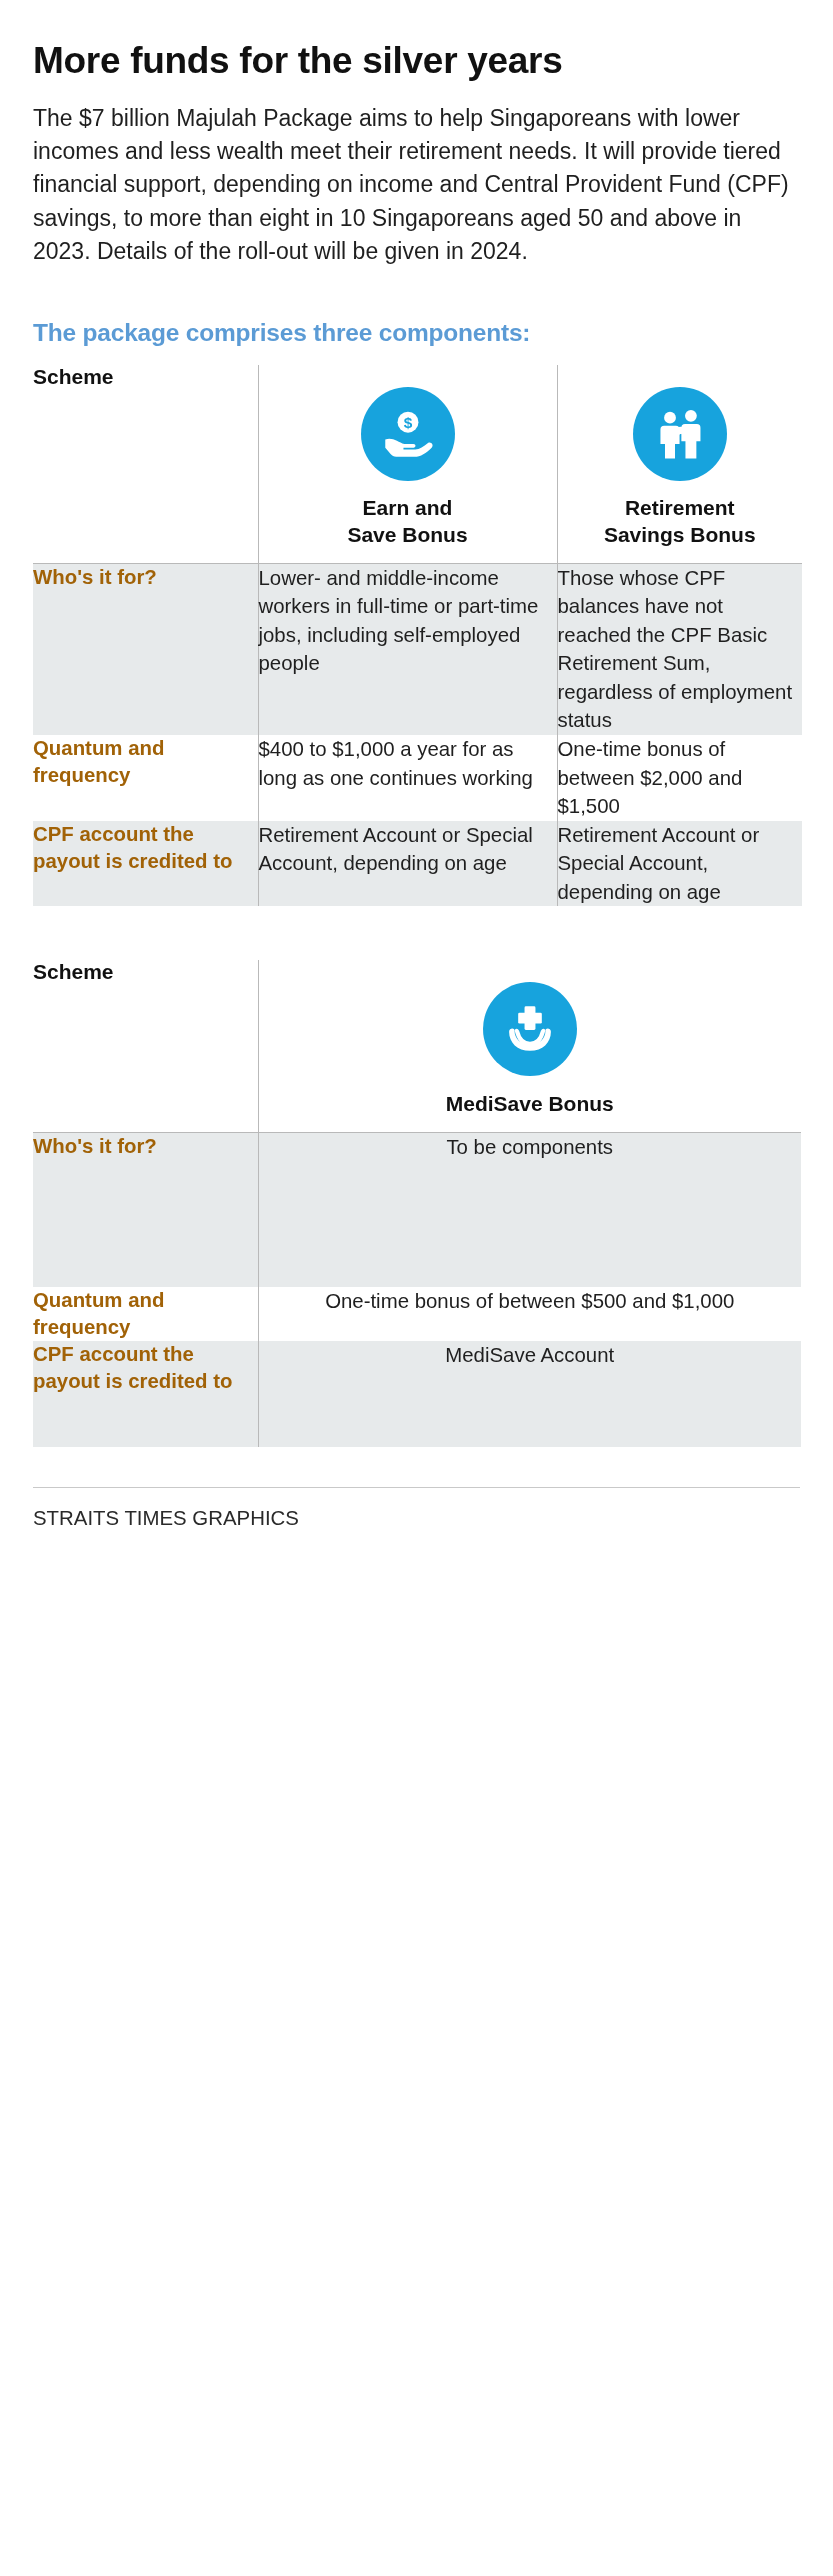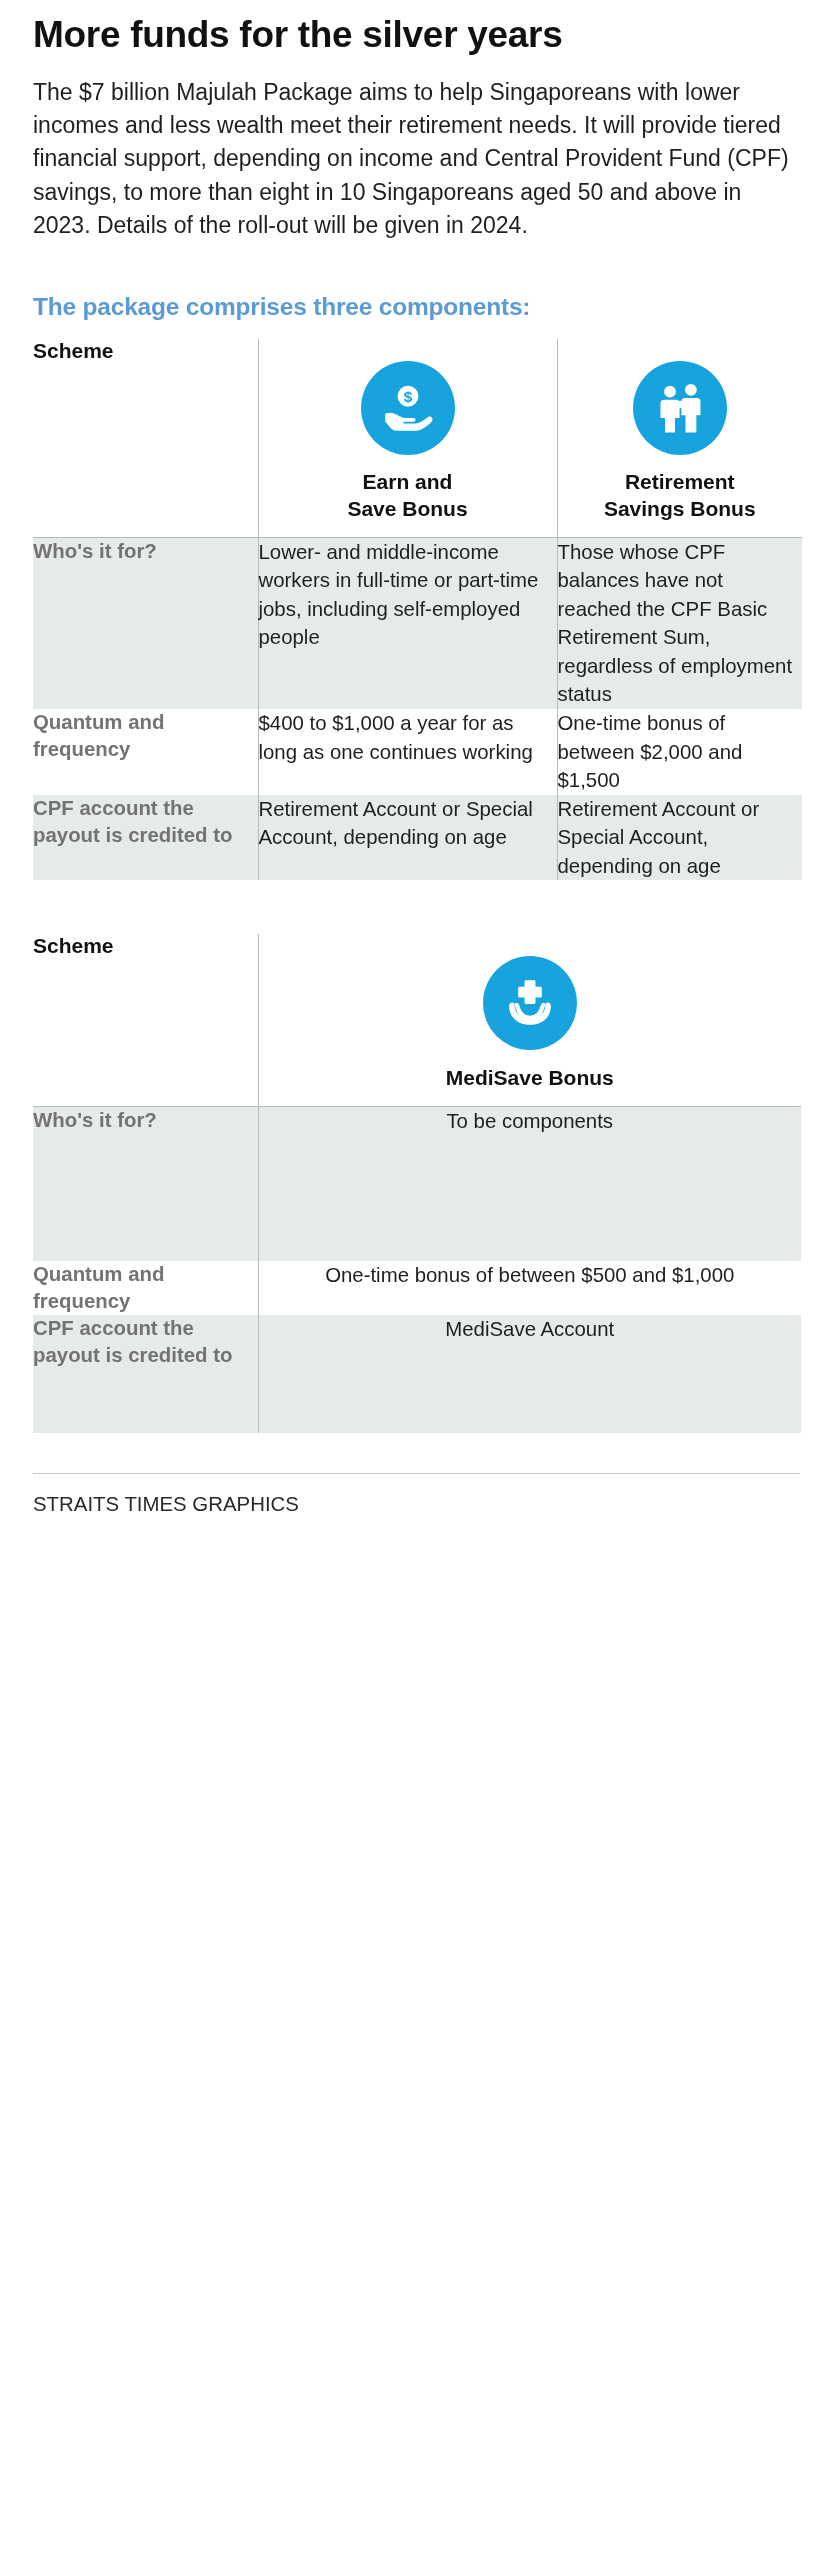--- a/index.html
+++ b/index.html
@@ -10,21 +10,21 @@
   body {
     width: 833px;
     min-height: 2576px;
     font-family: "Liberation Sans", sans-serif;
     color: #1a1a1a;
     -webkit-font-smoothing: antialiased;
   }
   .page {
     width: 833px;
     box-sizing: border-box;
-    padding: 14px 33px 36px 33px;
+    padding: 40px 33px 36px 33px;
   }
   .headline {
     font-size: 37px;
     line-height: 1.14;
     font-weight: bold;
     letter-spacing: -0.3px;
     color: #111111;
     margin: 0 0 20px 0;
   }
   .standfirst {
@@ -98,21 +98,21 @@
 
   .vline-b { border-left: 1.8px solid #b9b9b9; }
   .vline-c { border-left: 1.8px solid #b9b9b9; }
 
   .toprule { border-top: 1.8px solid #b9b9b9; }
 
   .row-label {
     font-size: 20.4px;
     font-weight: bold;
     line-height: 1.33;
-    color: #737373;
+    color: #a16207;
     padding: 23.5px 16.3px 23.5px 16.3px;
   }
   .cell {
     font-size: 20.4px;
     line-height: 1.40;
     color: #1f1f1f;
     padding: 23.5px 20px 23.5px 20px;
   }
   .cell-center {
     text-align: center;
@@ -239,21 +239,21 @@
         <td class="cell cell-center shade toprule vline-b" style="height:154px;">To be components</td>
       </tr>
 
       <tr>
         <td class="row-label white">Quantum and frequency</td>
         <td class="cell cell-center white vline-b">One-time bonus of between $500 and $1,000</td>
       </tr>
 
       <tr>
         <td class="row-label shade">CPF account the payout is credited to</td>
-        <td class="cell cell-center shade vline-b" style="height:118px;">MediSave Account</td>
+        <td class="cell cell-center shade vline-b" style="height:106px;">MediSave Account</td>
       </tr>
     </tbody>
   </table>
 
   <div class="source">
     <div>STRAITS TIMES GRAPHICS</div>
   </div>
 
 </div>
 

